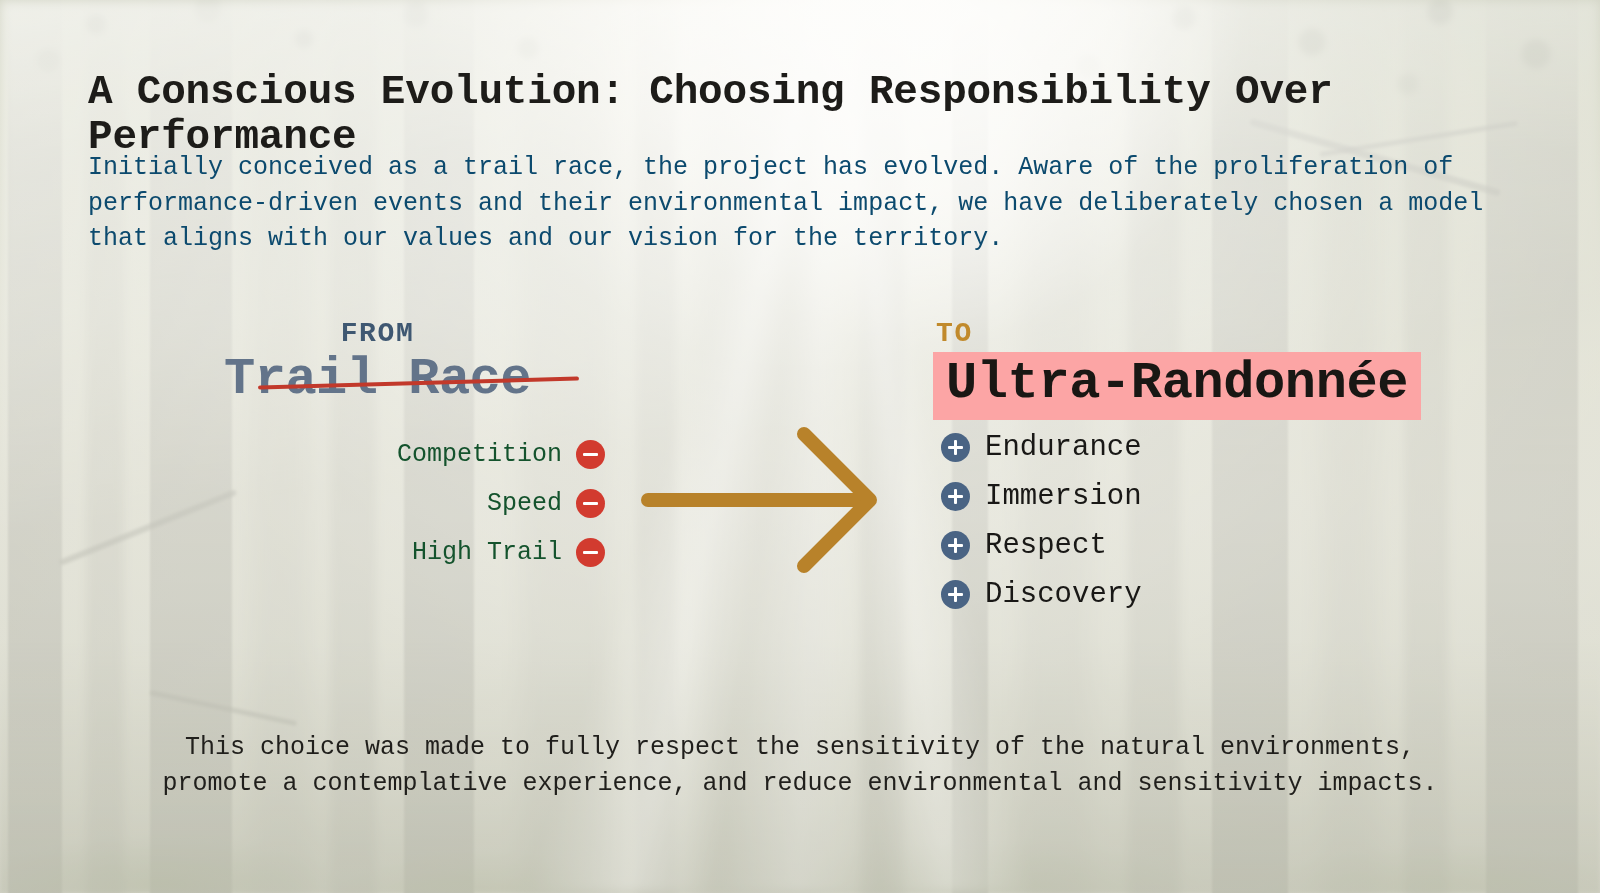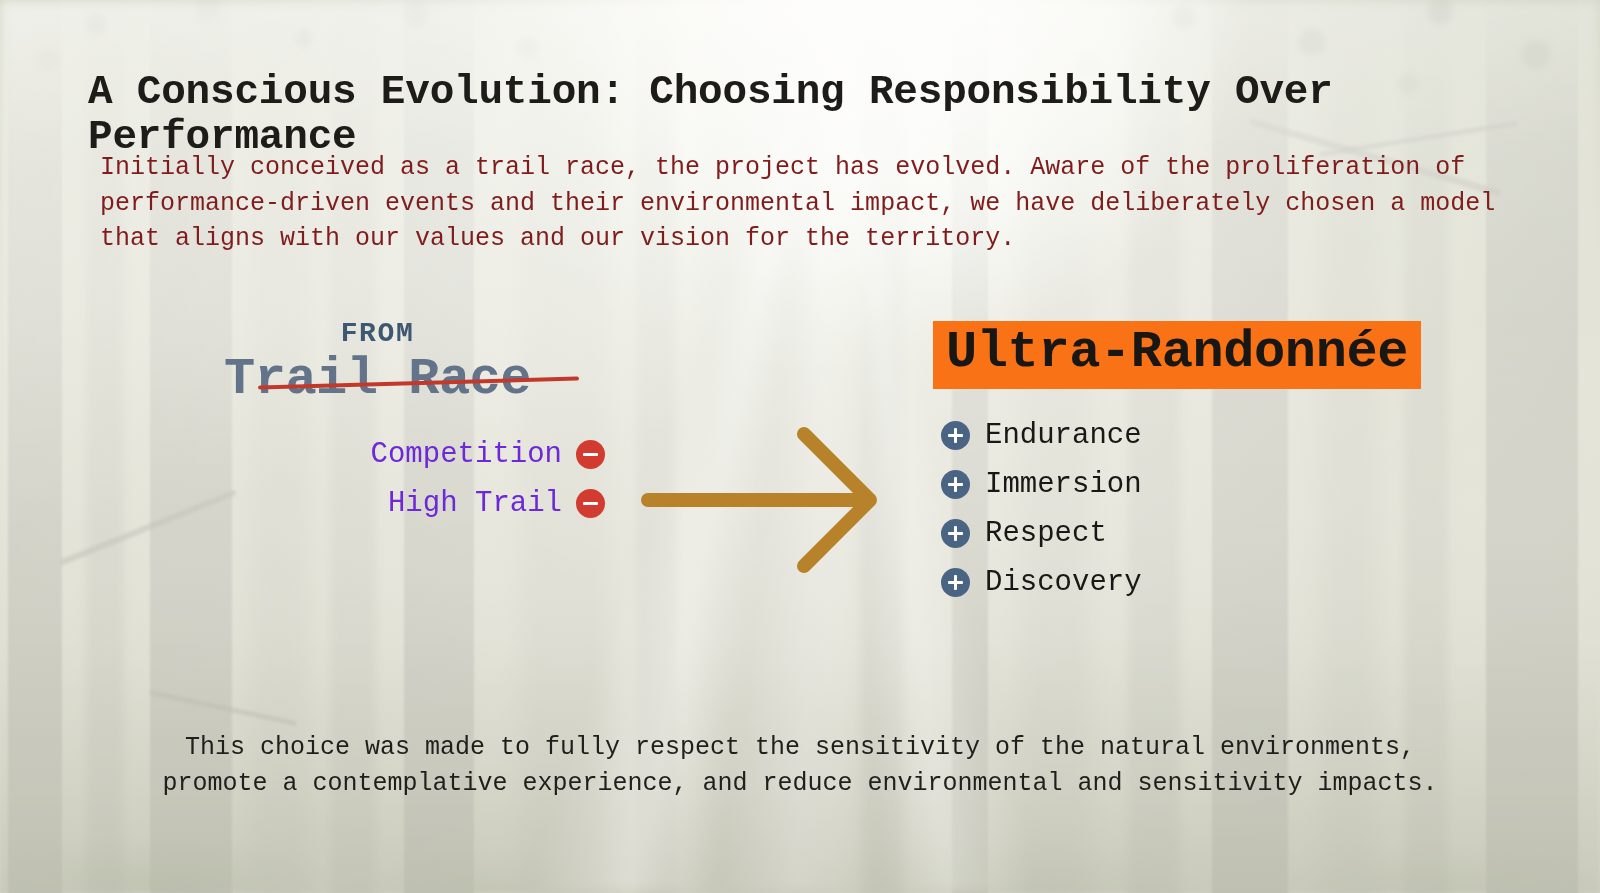--- a/index.html
+++ b/index.html
@@ -124,25 +124,25 @@
     width: 1420px;
     font-size: 41px;
     font-weight: bold;
     letter-spacing: -0.2px;
     color: #1d1c19;
     line-height: 1.1;
   }
 
   .intro {
     position:absolute;
-    left: 100px; top: 150px;
+    left: 88px; top: 150px;
     width: 1398px;
     font-size: 25px;
     line-height: 1.42;
-    color: #7f1d1d;
+    color: #0c4a6e;
   }
 
   
   .compare { position:absolute; left:0; top:318px; width:1600px; height:360px; }
 
   .col-from {
     position:absolute; left: 150px; top: 0; width: 455px;
     text-align: right;
   }
   .label-from {
@@ -182,49 +182,49 @@
   }
   .row-from {
     display:flex;
     align-items:center;
     justify-content: flex-end;
     gap: 14px;
     margin-bottom: 11px;
     height: 38px;
   }
   .row-from .txt {
-    font-size: 29px;
-    color: #6d28d9;
+    font-size: 25px;
+    color: #14532d;
     line-height: 1;
   }
 
   .col-to {
     position:absolute; left: 933px; top: 0; width: 600px;
   }
   .label-to {
     font-size: 28px;
     font-weight: bold;
     letter-spacing: 1.6px;
     color: #c18a2c;
     margin-left: 3px;
   }
   .hl-box {
     display:inline-block;
-    background: #f97316;
+    background: #fca5a5;
     padding: 3px 13px 7px 13px;
     margin-top: 3px;
   }
   .hl-text {
     font-size: 52px;
     font-weight: bold;
     color: #191714;
     letter-spacing: -0.4px;
     line-height: 1.12;
   }
-  .list-to { margin-top: 27px; margin-left: 8px; }
+  .list-to { margin-top: 8px; margin-left: 8px; }
   .row-to {
     display:flex;
     align-items:center;
     gap: 15px;
     margin-bottom: 11px;
     height: 38px;
   }
   .row-to .txt {
     font-size: 29px;
     color: #191816;
@@ -323,36 +323,43 @@
         </div>
 
         <div class="list-from">
           <div class="row-from">
             <span class="txt">Competition</span>
             <span class="badge minus">
                 <i class="bar-h"></i>
               </span>
           </div>
           <div class="row-from">
+            <span class="txt">Speed</span>
+            <span class="badge minus">
+                <i class="bar-h"></i>
+              </span>
+          </div>
+          <div class="row-from">
             <span class="txt">High Trail</span>
             <span class="badge minus">
                 <i class="bar-h"></i>
               </span>
           </div>
         </div>
       </div>
 
       <svg class="arrow-svg" viewBox="0 0 250 165">
         <g fill="none" stroke="#b8822a" stroke-width="14" stroke-linecap="round" stroke-linejoin="round">
           <line x1="8" y1="82" x2="228" y2="82"></line>
           <polyline points="164,16 230,82 164,148"></polyline>
         </g>
       </svg>
 
       <div class="col-to">
+        <div class="label-to">TO</div>
 
         <div>
           <span class="hl-box">
             <span class="hl-text">Ultra-Randonnée</span>
           </span>
         </div>
 
         <div class="list-to">
           <div class="row-to">
             <span class="badge plus">

